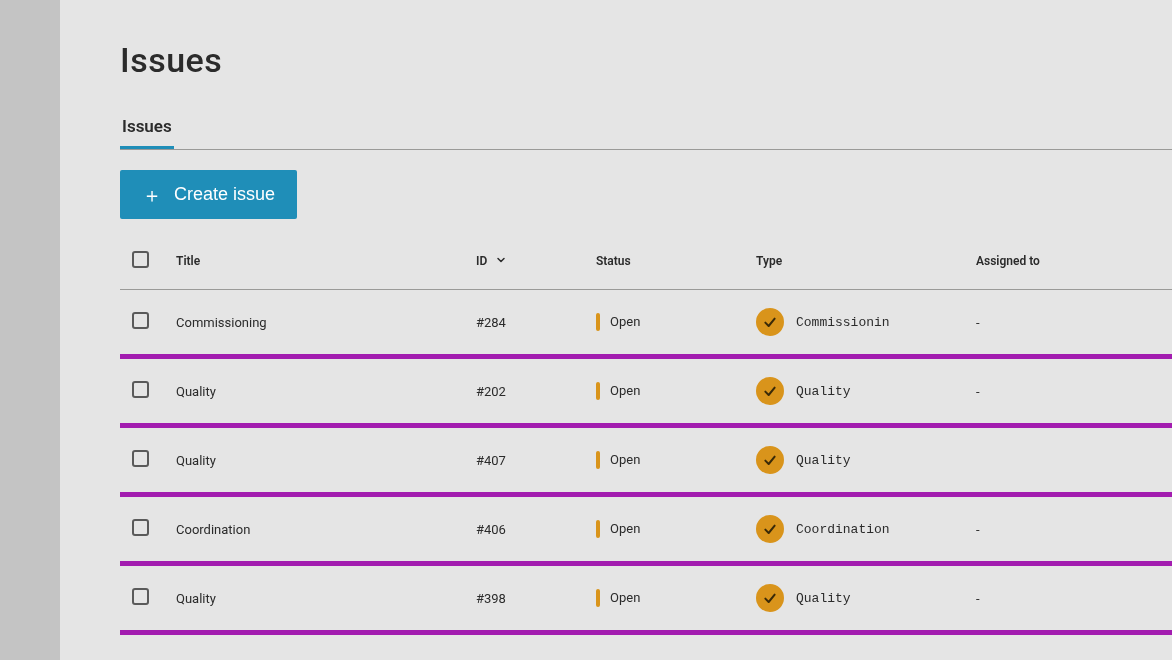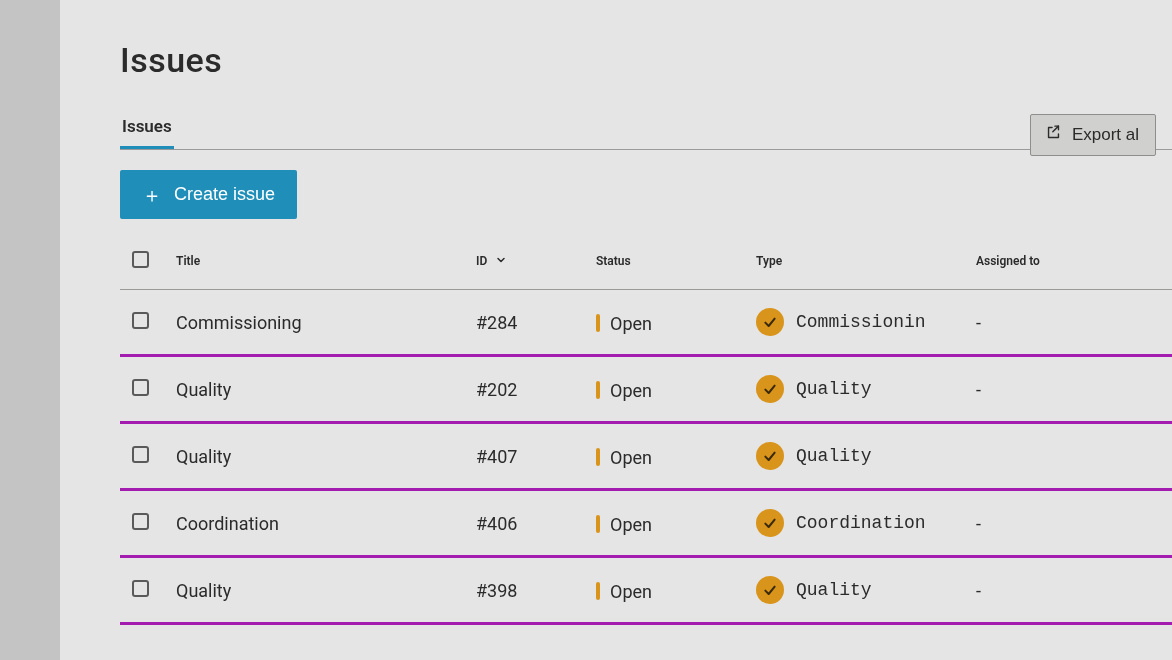--- a/index.html
+++ b/index.html
@@ -79,23 +79,23 @@
     font-size: 20px;
     line-height: 1;
   }
   table.issues {
     width: 100%;
     border-collapse: collapse;
   }
   table.issues th, table.issues td {
     text-align: left;
     padding: 18px 12px;
-    font-size: 18px;
-    color: #2b2b2b;
-    border-bottom: 3px solid #a21caf;
+    font-size: 13px;
+    color: #2b2b2b;
+    border-bottom: 5px solid #a21caf;
     vertical-align: middle;
   }
   table.issues th {
     font-weight: 600;
     font-size: 12px;
     color: #2b2b2b;
     border-bottom: 1px solid #9a9a98;
   }
   .col-check { width: 44px; }
   .col-title { width: 300px; padding-left: 0; }
@@ -137,30 +137,20 @@
 </style>
 </head>
 <body>
 
 <div class="page">
 
   <h1 class="page-title">Issues</h1>
 
   <div class="tabs-row">
     <span class="tab">Issues</span>
-    <button class="export-btn">
-      <span>
-        <svg viewBox="0 0 24 24" fill="none" stroke="#2b2b2b" stroke-width="2" stroke-linecap="round" stroke-linejoin="round">
-          <path d="M14 3h5v5"></path>
-            <path d="M19 3l-8 8"></path>
-            <path d="M19 14v5H5V5h5"></path>
-        </svg>
-      </span>
-      <span>Export al</span>
-    </button>
   </div>
 
   <div class="toolbar">
     <button class="create-btn">
       <span class="plus">＋</span>
       <span>Create issue</span>
     </button>
   </div>
 
   <table class="issues">

